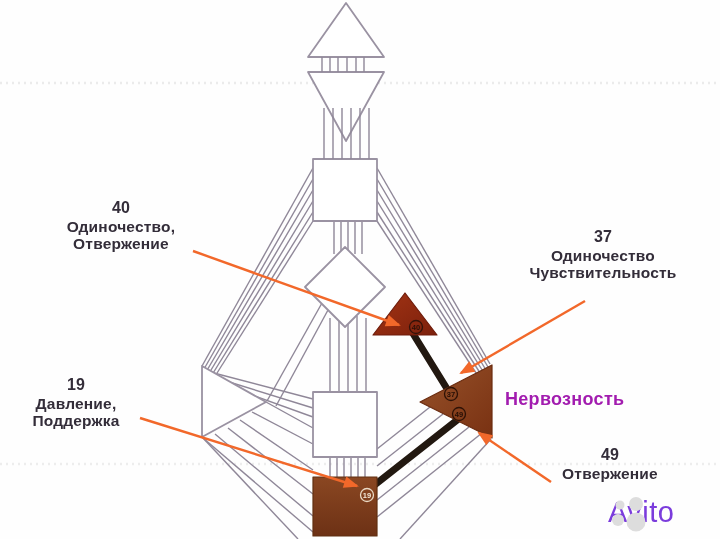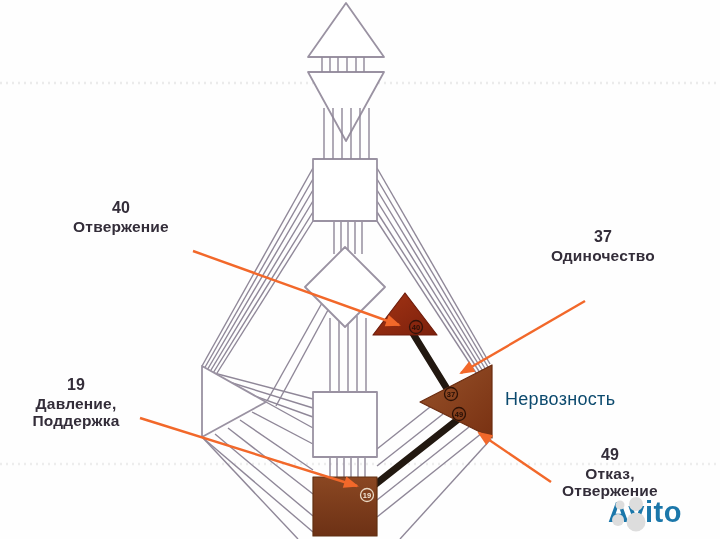--- a/index.html
+++ b/index.html
@@ -7,28 +7,28 @@
     position:relative;width:720px;height:539px;background:#fefefe;
     overflow:hidden;font-family:"Liberation Sans",sans-serif;
   }
   .canvas svg{position:absolute;left:0;top:0;}
   .anno{
     position:absolute;text-align:center;color:#332d39;font-weight:700;
     font-size:15.5px;line-height:17.5px;letter-spacing:.2px;
   }
   .anno .num{font-size:16px;margin-bottom:1px;}
   .nerv{
-    position:absolute;left:505px;top:389px;font-weight:400;font-size:18px;
-    color:#0c4a6e;letter-spacing:.3px;
+    position:absolute;left:505px;top:389px;font-weight:700;font-size:18px;
+    color:#a21caf;letter-spacing:.3px;
   }
   .watermark{
     position:absolute;left:608px;top:496px;display:flex;align-items:center;
     gap:5px;opacity:.9;
   }
-  .wm-text{font-size:29px;font-weight:700;color:#0369a1;letter-spacing:.5px;}
+  .wm-text{font-size:29px;font-weight:400;color:#6d28d9;letter-spacing:.5px;}
 </style>
 </head>
 <body>
 
 <div class="canvas">
 
   <svg width="720" height="539" viewBox="0 0 720 539">
     <defs>
       <marker id="arrow" markerUnits="userSpaceOnUse" markerWidth="18" markerHeight="14" refX="14" refY="7" orient="auto">
         <path d="M1,1 L16,7 L1,13 Z" fill="#f2682a"></path>
@@ -159,37 +159,38 @@
     <g stroke="#f2682a" stroke-width="2.4" fill="none">
       <line x1="193" y1="251" x2="399" y2="325" marker-end="url(#arrow)"></line>
       <line x1="585" y1="301" x2="461" y2="373" marker-end="url(#arrow)"></line>
       <line x1="140" y1="418" x2="357" y2="486" marker-end="url(#arrow)"></line>
       <line x1="551" y1="482" x2="479" y2="433" marker-end="url(#arrow)"></line>
     </g>
   </svg>
 
   <div class="anno" style="left:36px;top:199px;width:170px;">
     <div class="num">40</div>
+    <div>Одиночество,</div>
     <div>Отвержение</div>
   </div>
 
   <div class="anno" style="left:508px;top:228px;width:190px;">
     <div class="num">37</div>
     <div>Одиночество</div>
+    <div>Чувствительность</div>
   </div>
 
   <div class="anno" style="left:-4px;top:376px;width:160px;">
     <div class="num">19</div>
     <div>Давление,</div>
     <div>Поддержка</div>
   </div>
 
   <div class="anno" style="left:525px;top:446px;width:170px;">
     <div class="num">49</div>
-    <div>Отказ,</div>
     <div>Отвержение</div>
   </div>
 
   <div class="nerv">Нервозность</div>
 
   <div class="watermark">
     <svg width="40" height="38" viewBox="0 0 40 38">
       <circle cx="12" cy="9" r="4.5" fill="#dadada"></circle>
       <circle cx="28" cy="8" r="7" fill="#dadada"></circle>
       <circle cx="10" cy="24" r="6" fill="#dadada"></circle>

